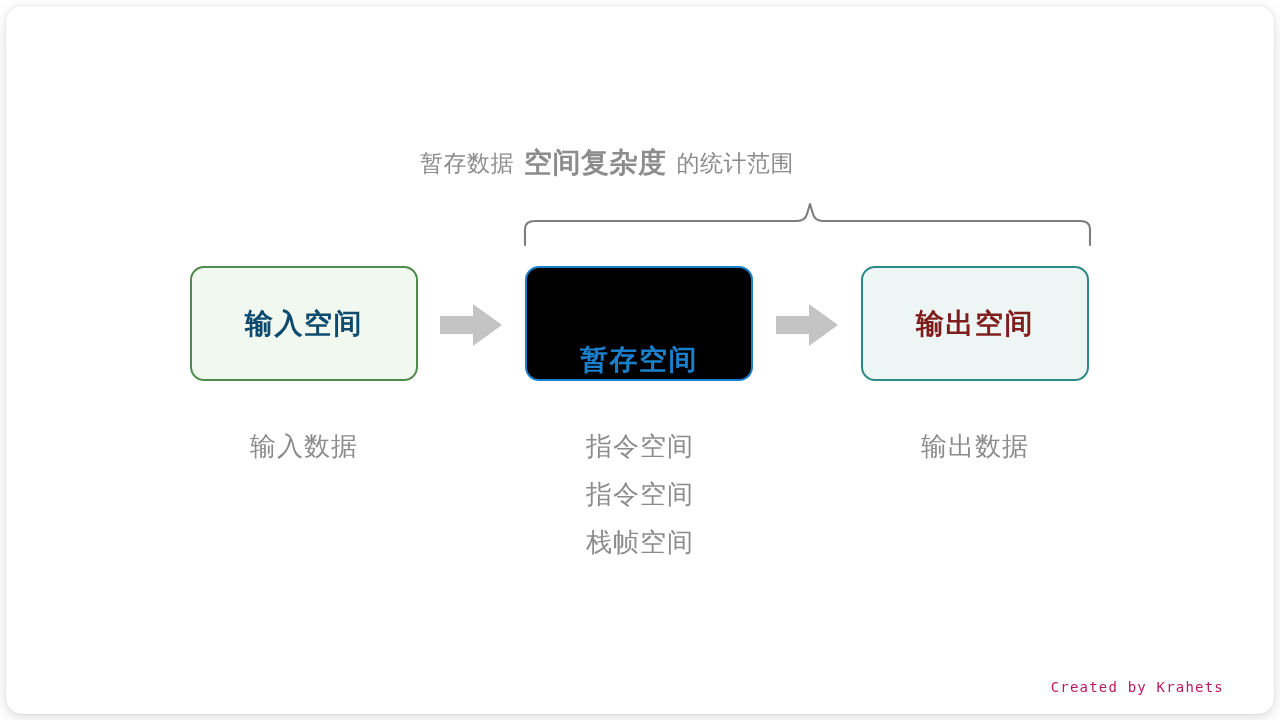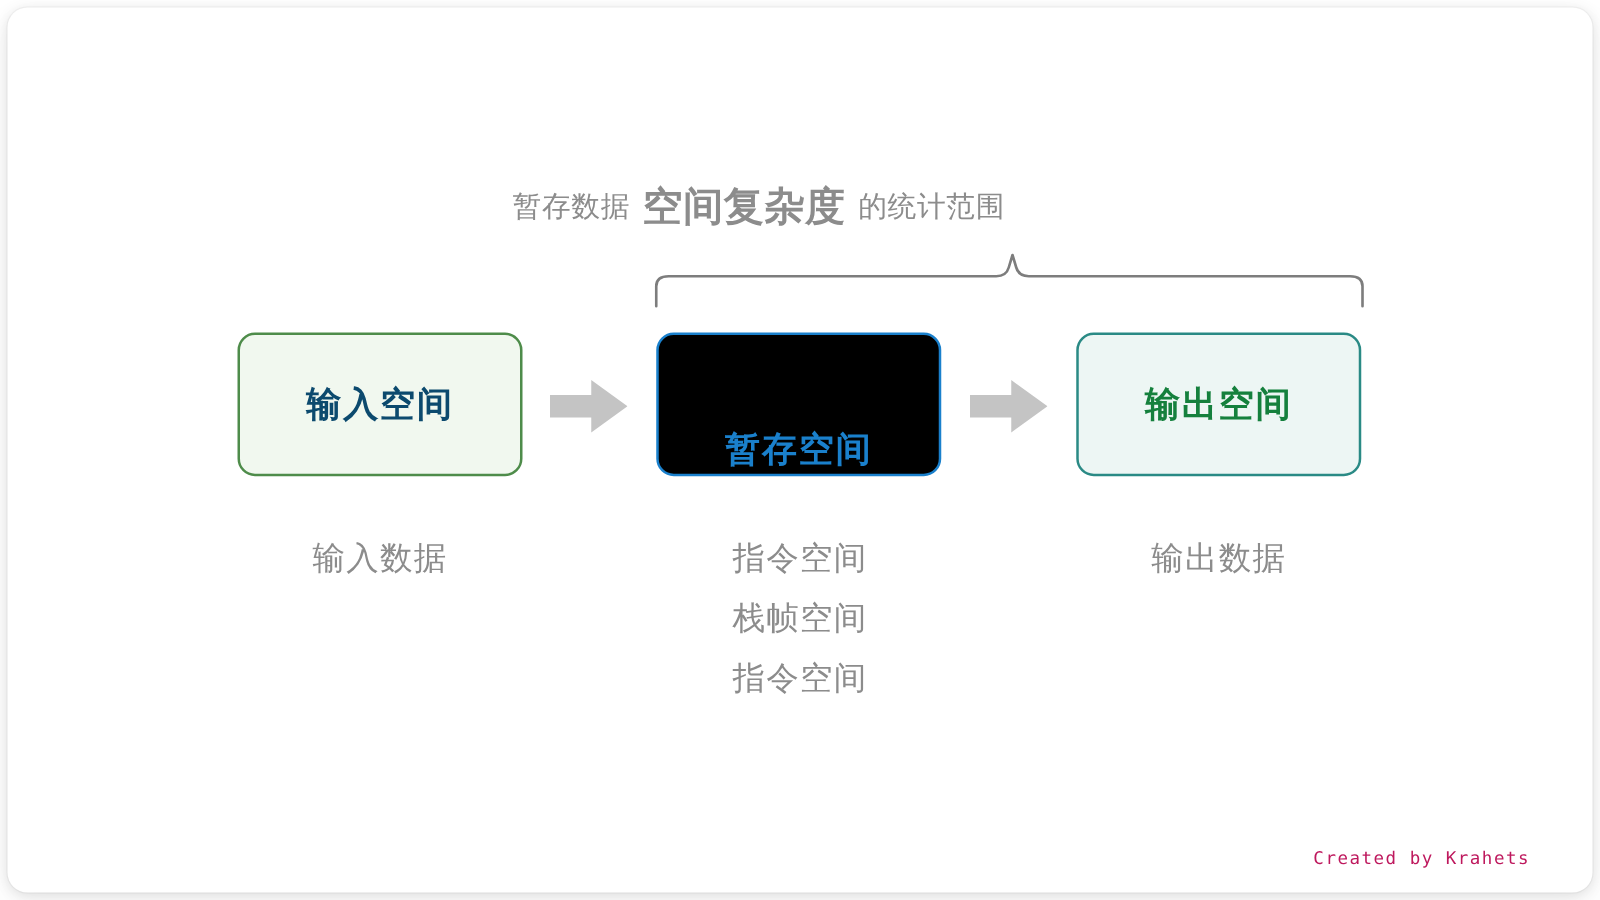--- a/index.html
+++ b/index.html
@@ -53,21 +53,21 @@
     display: inline-block;
     transform: translateX(-33px);
   }
   .brace-title .plain {
     font-size: 23px;
     color: #8c8c8c;
     letter-spacing: 0.5px;
     vertical-align: middle;
   }
   .brace-title .strong {
-    font-size: 32px;
+    font-size: 28px;
     font-weight: bold;
     color: #8c8c8c;
     letter-spacing: 0.5px;
     vertical-align: middle;
     margin: 0 10px;
   }
 
   
   .brace {
     position: absolute;
@@ -105,21 +105,21 @@
     letter-spacing: 1.5px;
   }
 
   #box-input  { left: 190px; border-color: #4e8c4a; background: #f1f8ef; }
   #box-input  .box-label { color: #0c4a6e; }
 
   #box-temp   { left: 525px; border-color: #1a80cc; background: #000000; align-items: flex-end; }
   #box-temp   .box-label { color: #1a80cc; }
 
   #box-output { left: 861px; border-color: #2a8a85; background: #edf6f4; }
-  #box-output .box-label { color: #15803d; }
+  #box-output .box-label { color: #7f1d1d; }
 
   
   .arrow {
     position: absolute;
     top: 303px;
     width: 62px;
     height: 44px;
   }
   #arrow-1 { left: 440px; }
   #arrow-2 { left: 776px; }
@@ -200,22 +200,22 @@
       </svg>
     </div>
   </div>
 
   <div class="caption" id="caption-input">
     <div class="cap-line">输入数据</div>
   </div>
 
   <div class="caption" id="caption-temp">
     <div class="cap-line">指令空间</div>
+    <div class="cap-line">指令空间</div>
     <div class="cap-line">栈帧空间</div>
-    <div class="cap-line">指令空间</div>
   </div>
 
   <div class="caption" id="caption-output">
     <div class="cap-line">输出数据</div>
   </div>
 
   <div class="credit">Created by Krahets</div>
 
 </div>
 

